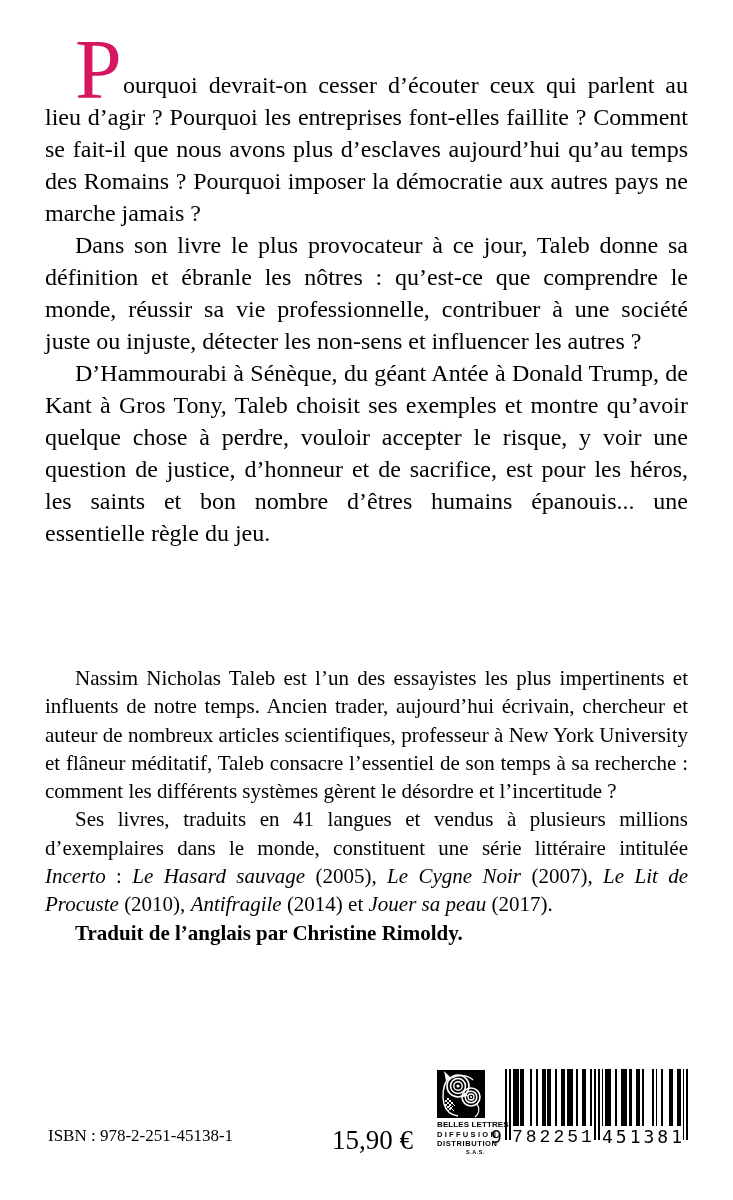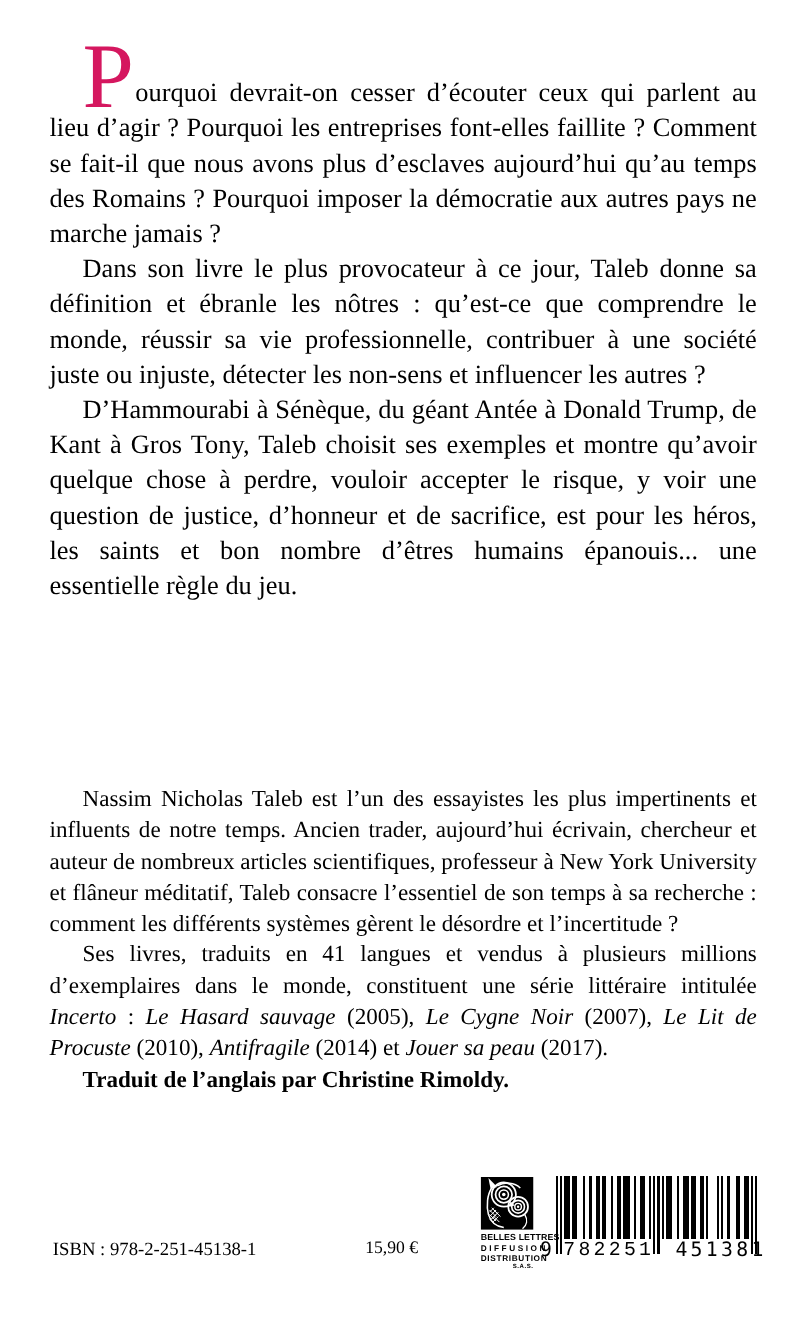--- a/index.html
+++ b/index.html
@@ -22,34 +22,34 @@
   .p-ind{text-indent:30px;}
   .dropcap{
     position:absolute;left:30px;top:-41px;
     font-size:84px;line-height:84px;color:var(--accent);
     font-family:"Liberation Serif",serif;
   }
 
   
   .bio{
     position:absolute;left:45px;width:643px;top:664px;
-    font-size:21px;line-height:28.3px;text-align:justify;margin-top:48px;
+    font-size:21px;line-height:28.3px;text-align:justify;
   }
   .bio p{margin:0;text-indent:30px;}
   .bio em{font-style:italic;}
   .translator{margin-top:30px;font-weight:bold;}
 
   
   .isbn{
     position:absolute;left:48px;top:1127px;
     font-size:17px;line-height:1;white-space:nowrap;
   }
   .price{
     position:absolute;left:332px;top:1127px;
-    font-size:16px;line-height:1;white-space:nowrap;text-align:center;
+    font-size:27px;line-height:1;white-space:nowrap;text-align:center;
   }
 
   .publisher{position:absolute;left:437px;top:1070px;width:48px;}
   .publisher svg{display:block;width:48px;height:48px;}
   .pub-line{
     font-family:"Liberation Sans",sans-serif;font-weight:700;
     color:#000;white-space:nowrap;
   }
   .pub-l1{font-size:8px;line-height:9.5px;letter-spacing:0.1px;margin-top:2px;}
   .pub-l2{font-size:7.5px;line-height:9.5px;letter-spacing:2.3px;}
@@ -57,21 +57,21 @@
   .pub-l4{font-size:5.5px;line-height:7px;letter-spacing:0.5px;text-align:right;}
 
   .barcode{position:absolute;left:491px;top:1069px;width:202px;height:82px;}
   .barcode svg{position:absolute;left:14px;top:0;}
   .bc-digit{
     position:absolute;font-family:"DejaVu Sans Mono",monospace;
     font-size:18px;line-height:18px;top:59px;color:#000;
   }
   .bc-prefix{left:0px;}
   .bc-left{left:21px;width:82px;text-align:center;letter-spacing:3px;font-family:Liberation Mono, monospace;}
-  .bc-right{left:111px;width:82px;text-align:center;letter-spacing:3px;margin-left:12px;}
+  .bc-right{left:111px;width:82px;text-align:center;letter-spacing:3px;}
 </style>
 </head>
 <body>
 
 <div class="page">
 
   <section class="main">
     <span class="dropcap">P</span>
     <p class="p-first">ourquoi devrait-on cesser d’écouter ceux qui parlent au lieu d’agir&nbsp;? Pourquoi les entreprises font-elles faillite&nbsp;? Comment se fait-il que nous avons plus d’esclaves aujourd’hui qu’au temps des Romains&nbsp;? Pourquoi imposer la démocratie aux autres pays ne marche jamais&nbsp;?</p>
     <p class="p-ind">Dans son livre le plus provocateur à ce jour, Taleb donne sa définition et ébranle les nôtres&nbsp;: qu’est-ce que comprendre le monde, réussir sa vie professionnelle, contribuer à une société juste ou injuste, détecter les non-sens et influencer les autres&nbsp;?</p>

